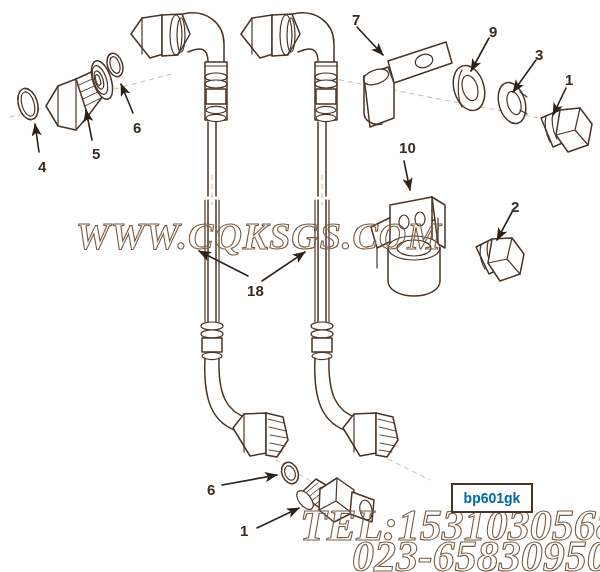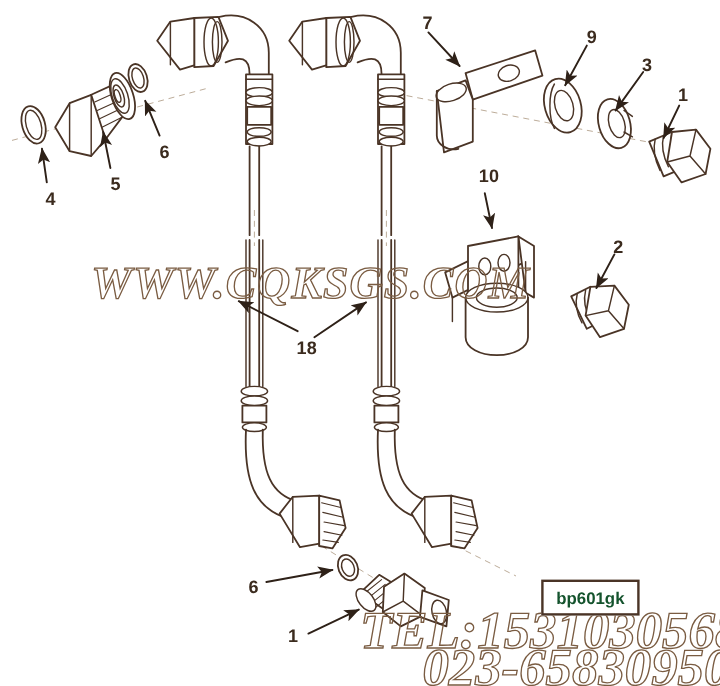--- a/index.html
+++ b/index.html
@@ -7,21 +7,21 @@
        font-family:"Liberation Sans",sans-serif;}
   #stage{position:relative;width:600px;height:572px;background:#ffffff;}
   #stage svg{position:absolute;left:0;top:0;}
   .lbl{position:absolute;font-family:"Liberation Sans",sans-serif;
        font-weight:bold;font-size:15px;color:#3b2b1e;line-height:1;
        letter-spacing:0.2px;}
   #codebox{position:absolute;left:451px;top:483px;width:78px;height:26px;
            border:2px solid #4a3426;background:#ffffff;
            display:flex;align-items:center;justify-content:center;}
   #codebox span{font-family:"Liberation Sans",sans-serif;font-weight:bold;
-                font-size:14px;color:#14532d;}
+                font-size:14px;color:#0369a1;}
   .wm{position:absolute;font-family:"Liberation Serif",serif;
       font-style:italic;font-weight:bold;color:transparent;
       -webkit-text-stroke:1.1px #7a5c42;white-space:nowrap;
       pointer-events:none;}
   #wm-main{left:36px;top:214px;font-size:38px;letter-spacing:1px;margin-left:40px;}
   #wm-tel{left:300px;top:500px;font-size:44px;letter-spacing:0px;}
   #wm-tel2{left:352px;top:531px;font-size:44px;letter-spacing:0px;}
 </style>
 </head>
 <body>

